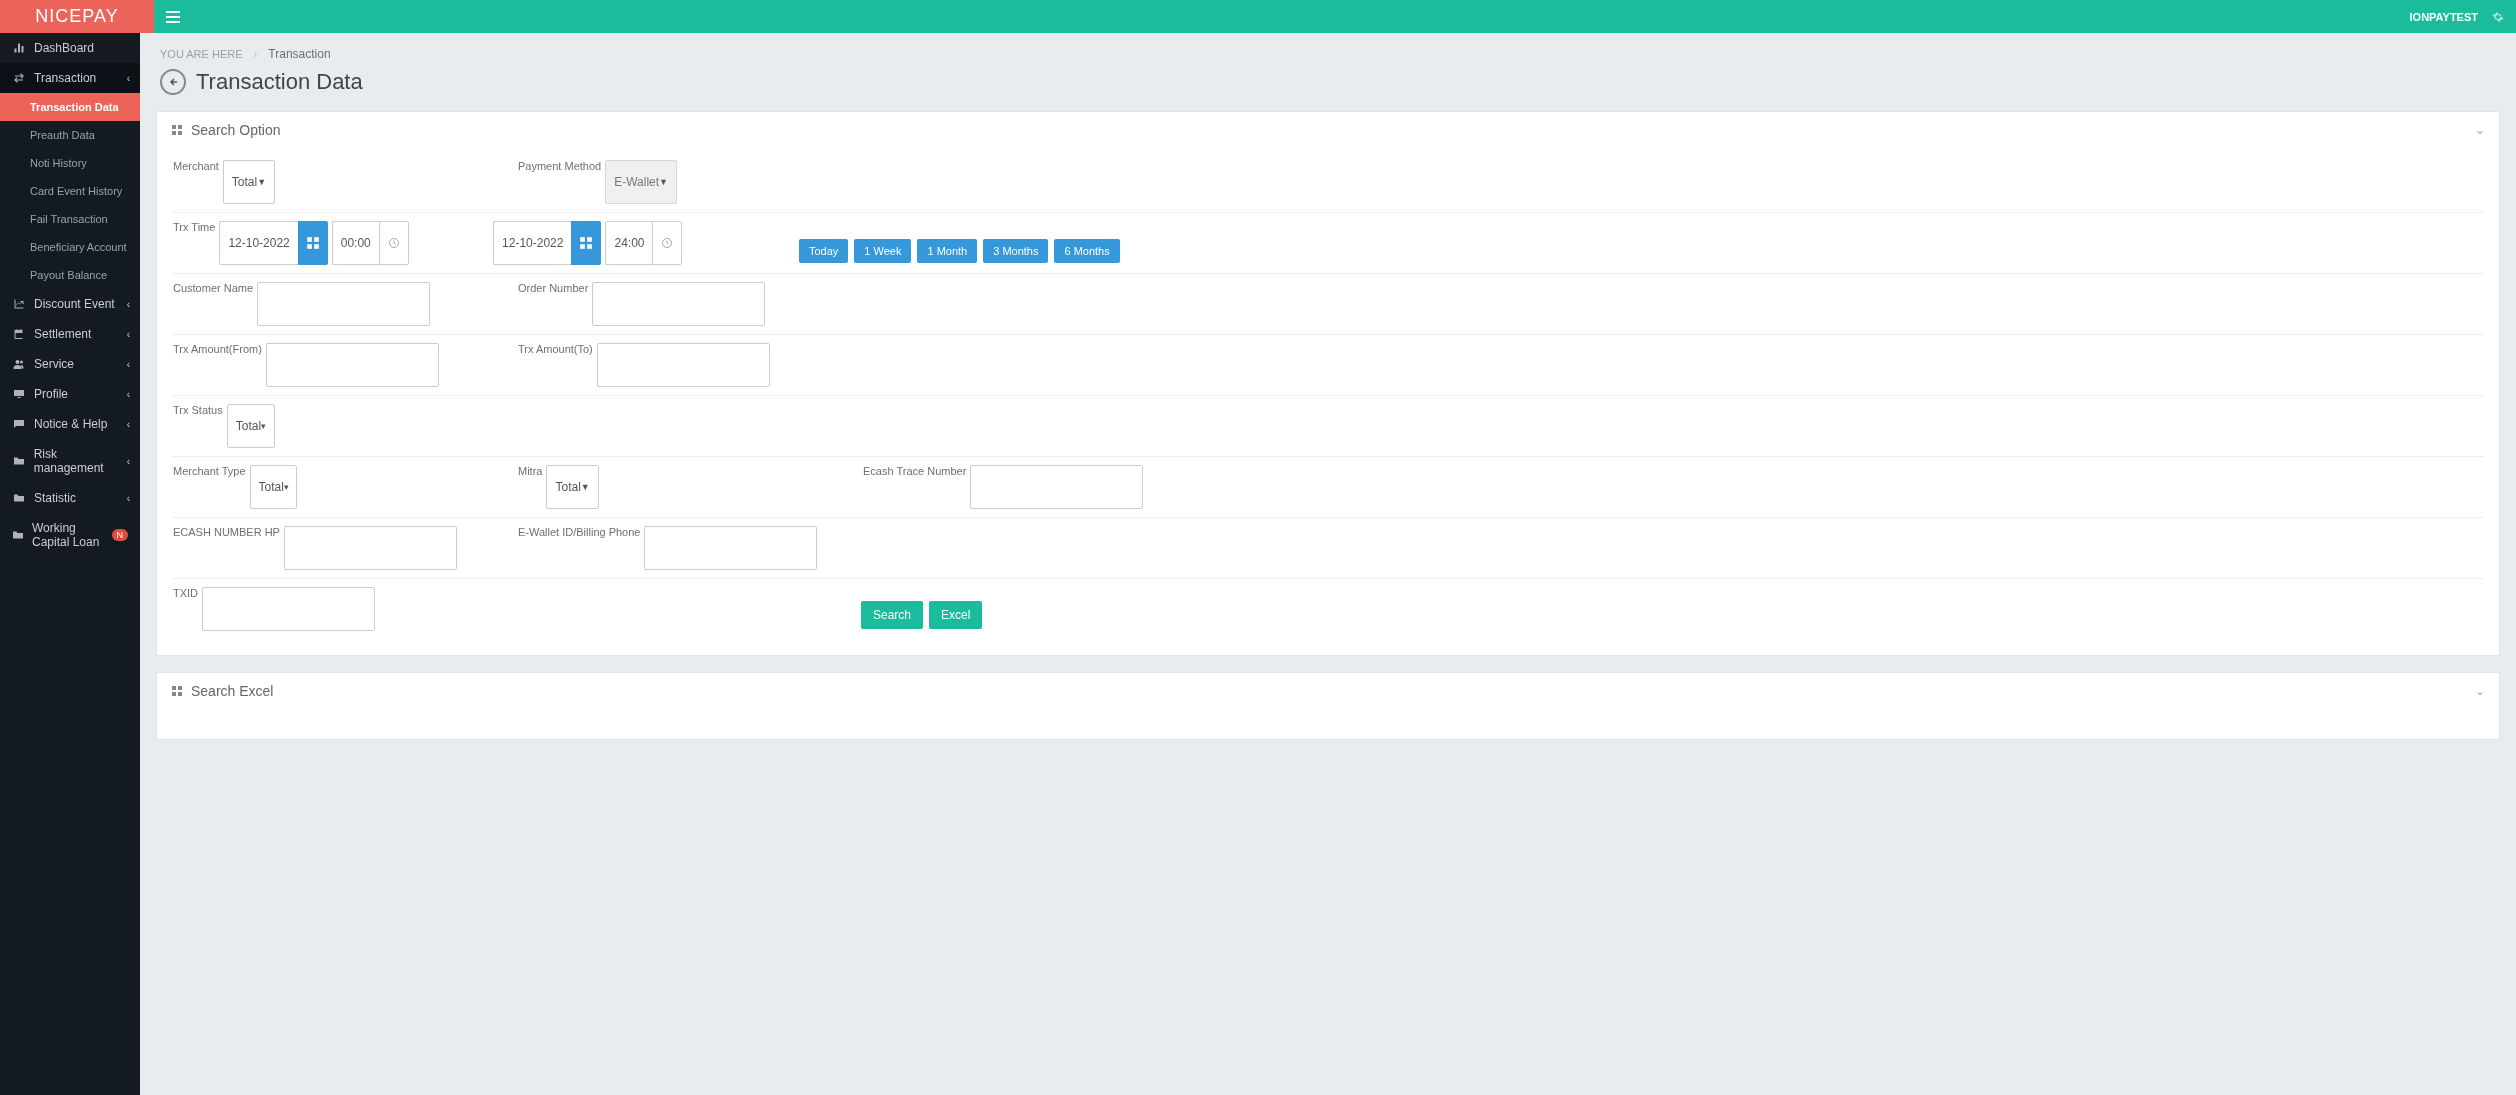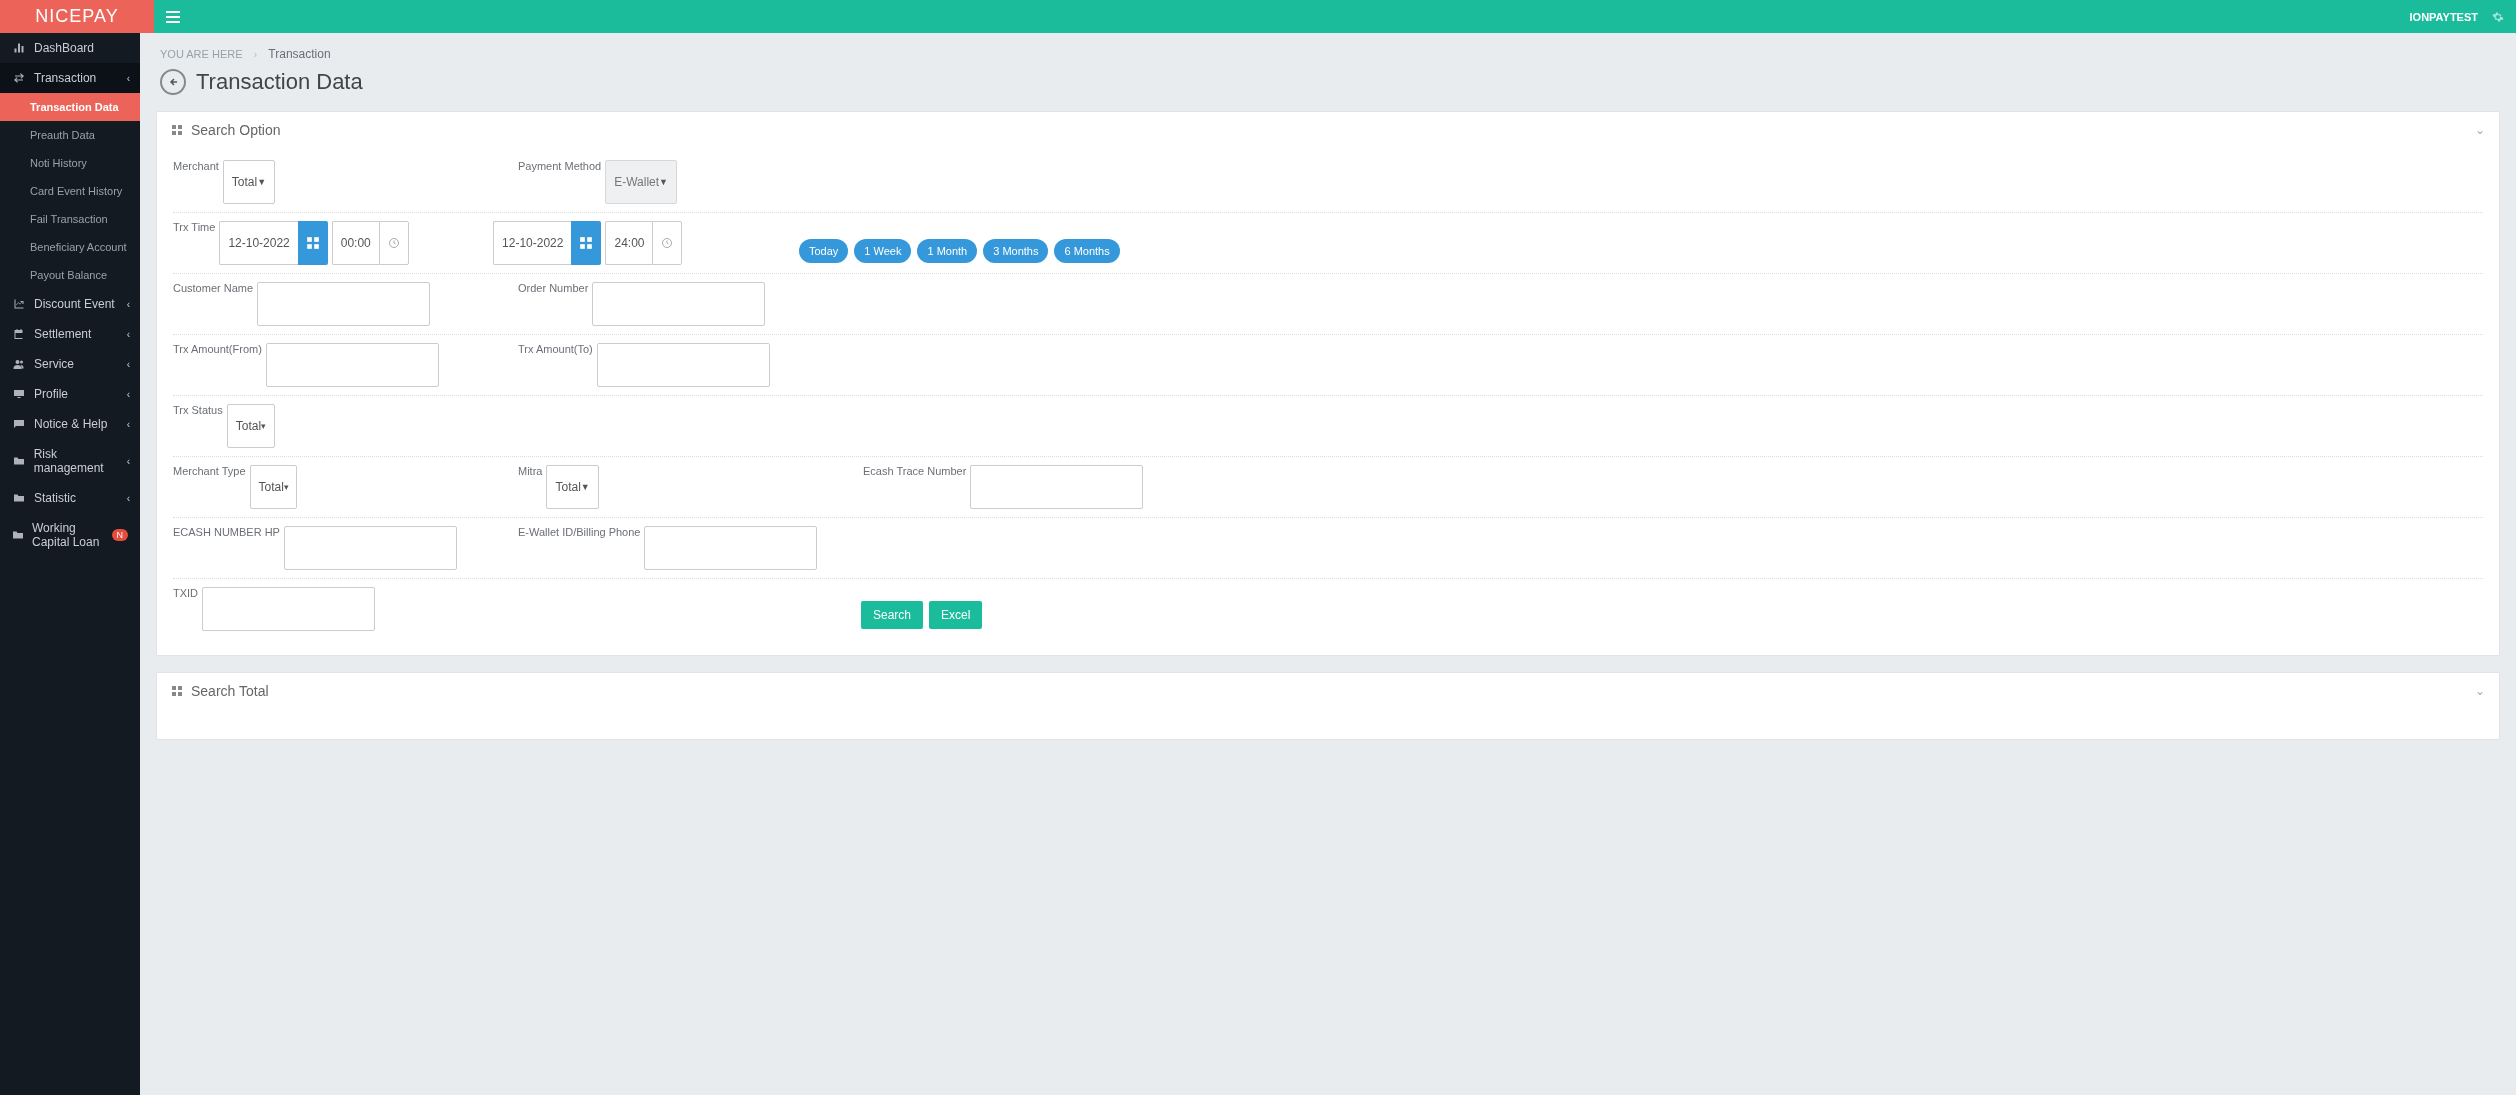--- a/index.html
+++ b/index.html
@@ -58,21 +58,21 @@
   .select.disabled { background:#eef0f1; color:#777; border-color:#d5d8da; }
   .select .caret { font-size:9px; color:#555; }
   .date-group { display:flex; }
   .date-group .date-input { flex:1; border-right:none; border-top-right-radius:0; border-bottom-right-radius:0; }
   .date-btn { width:30px; background:#3498db; color:#fff; display:flex; align-items:center; justify-content:center; border-top-right-radius:2px; border-bottom-right-radius:2px; cursor:pointer; }
   .time-group { display:flex; }
   .time-group .input { flex:1; border-right:none; border-top-right-radius:0; border-bottom-right-radius:0; }
   .time-btn { width:30px; border:1px solid #ccc; display:flex; align-items:center; justify-content:center; border-top-right-radius:2px; border-bottom-right-radius:2px; color:#aaa; }
 
   .range-buttons { display:flex; gap:6px; align-items:flex-start; padding-top:2px; }
-  .range-btn { background:#3498db; color:#fff; padding:6px 10px; border-radius:12px; font-size:11px; cursor:pointer; border:none; }
+  .range-btn { background:#3498db; color:#fff; padding:6px 10px; border-radius:2px; font-size:11px; cursor:pointer; border:none; }
 
   .action-buttons { display:flex; gap:6px; align-items:flex-end; padding-bottom:2px; }
   .btn-teal { background:#1abc9c; color:#fff; padding:7px 12px; border-radius:2px; font-size:12px; cursor:pointer; border:none; }
 
   svg { display:block; }
 </style>
 </head>
 <body>
 
 <div class="topbar">
@@ -412,21 +412,21 @@
       <div class="panel-header">
         <div class="panel-header-left">
           <span>
               <svg class="panel-grid-icon" viewBox="0 0 24 24" fill="#888">
                 <rect x="2" y="2" width="8" height="8"></rect>
                 <rect x="14" y="2" width="8" height="8"></rect>
                 <rect x="2" y="14" width="8" height="8"></rect>
                 <rect x="14" y="14" width="8" height="8"></rect>
               </svg>
             </span>
-          <span>Search Total</span>
+          <span>Search Excel</span>
         </div>
         <span class="panel-toggle">⌄</span>
       </div>
       <div class="panel-body" style="min-height:30px;"></div>
     </div>
 
   </div>
 </div>
 
 </body></html>

